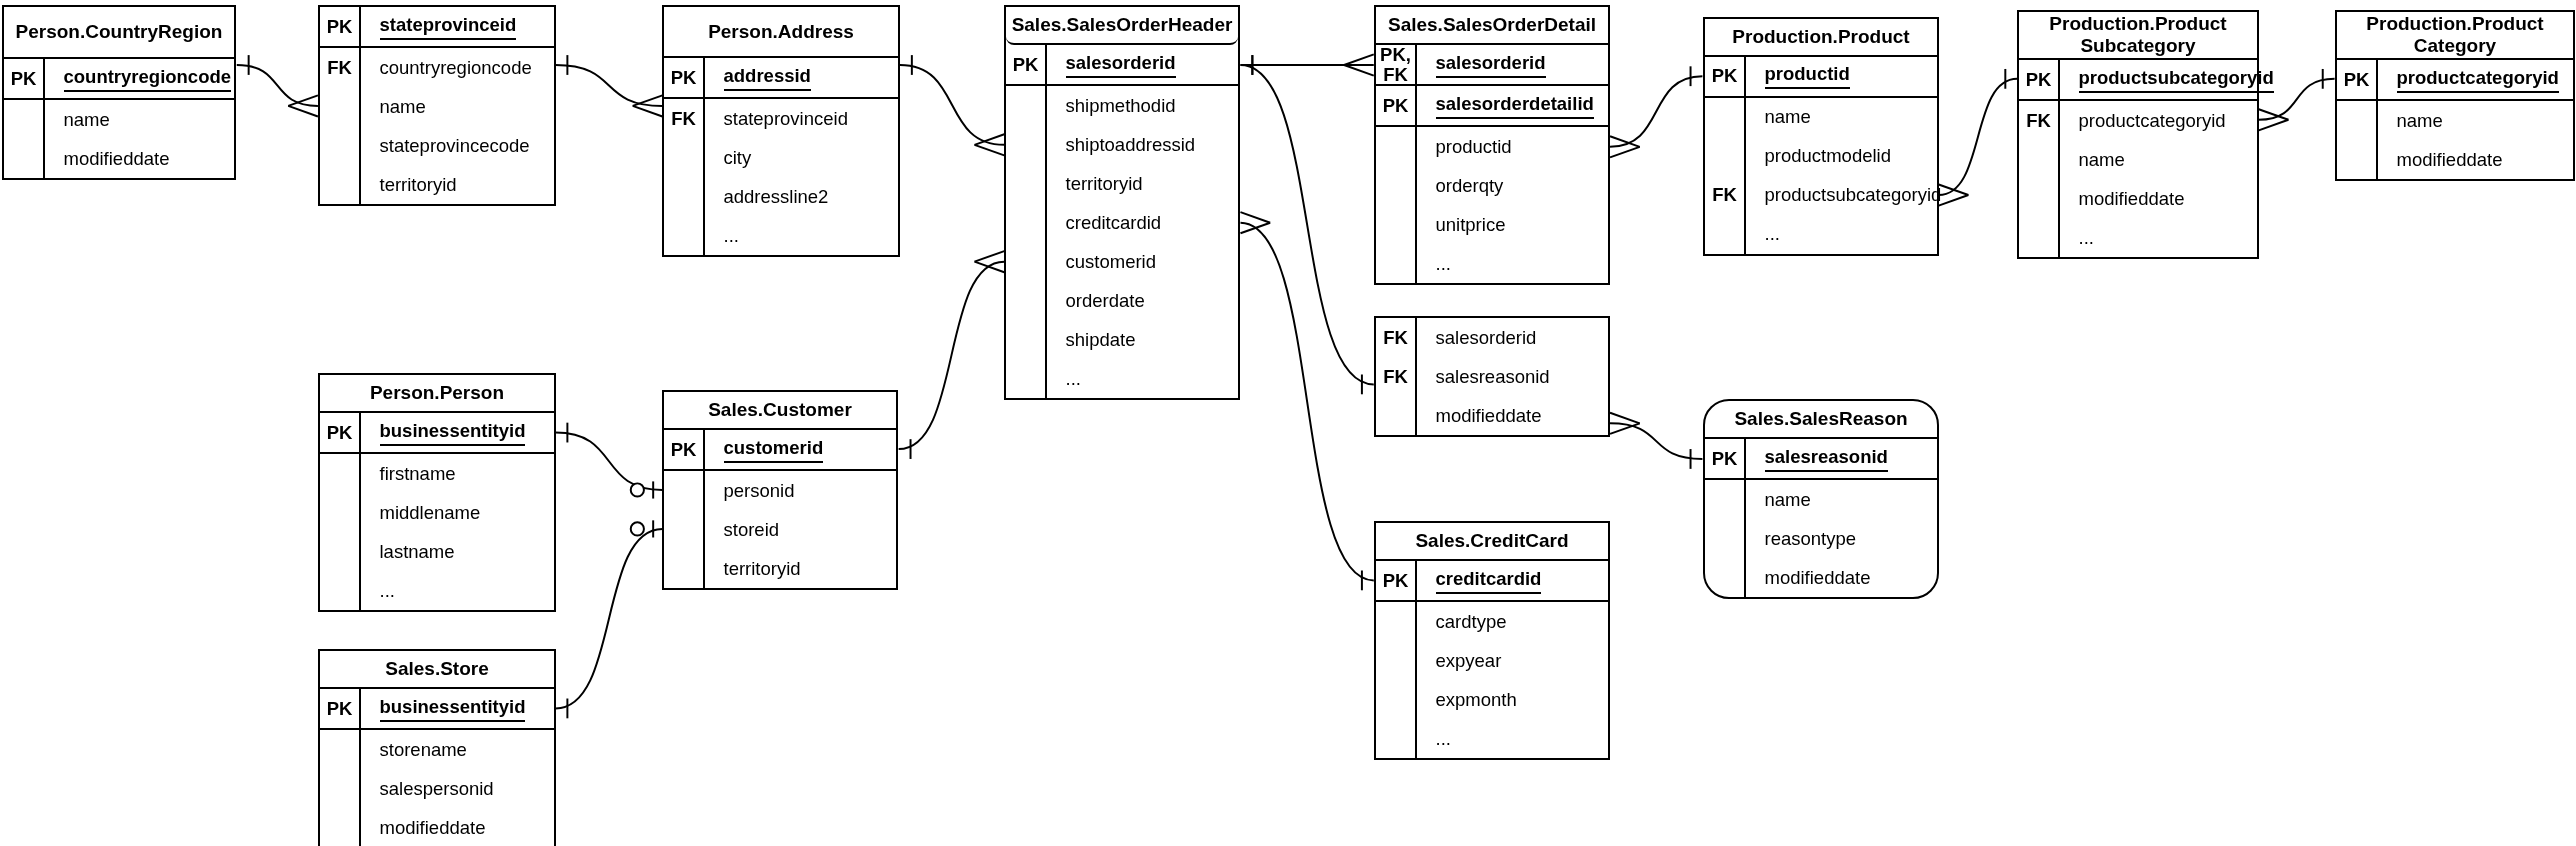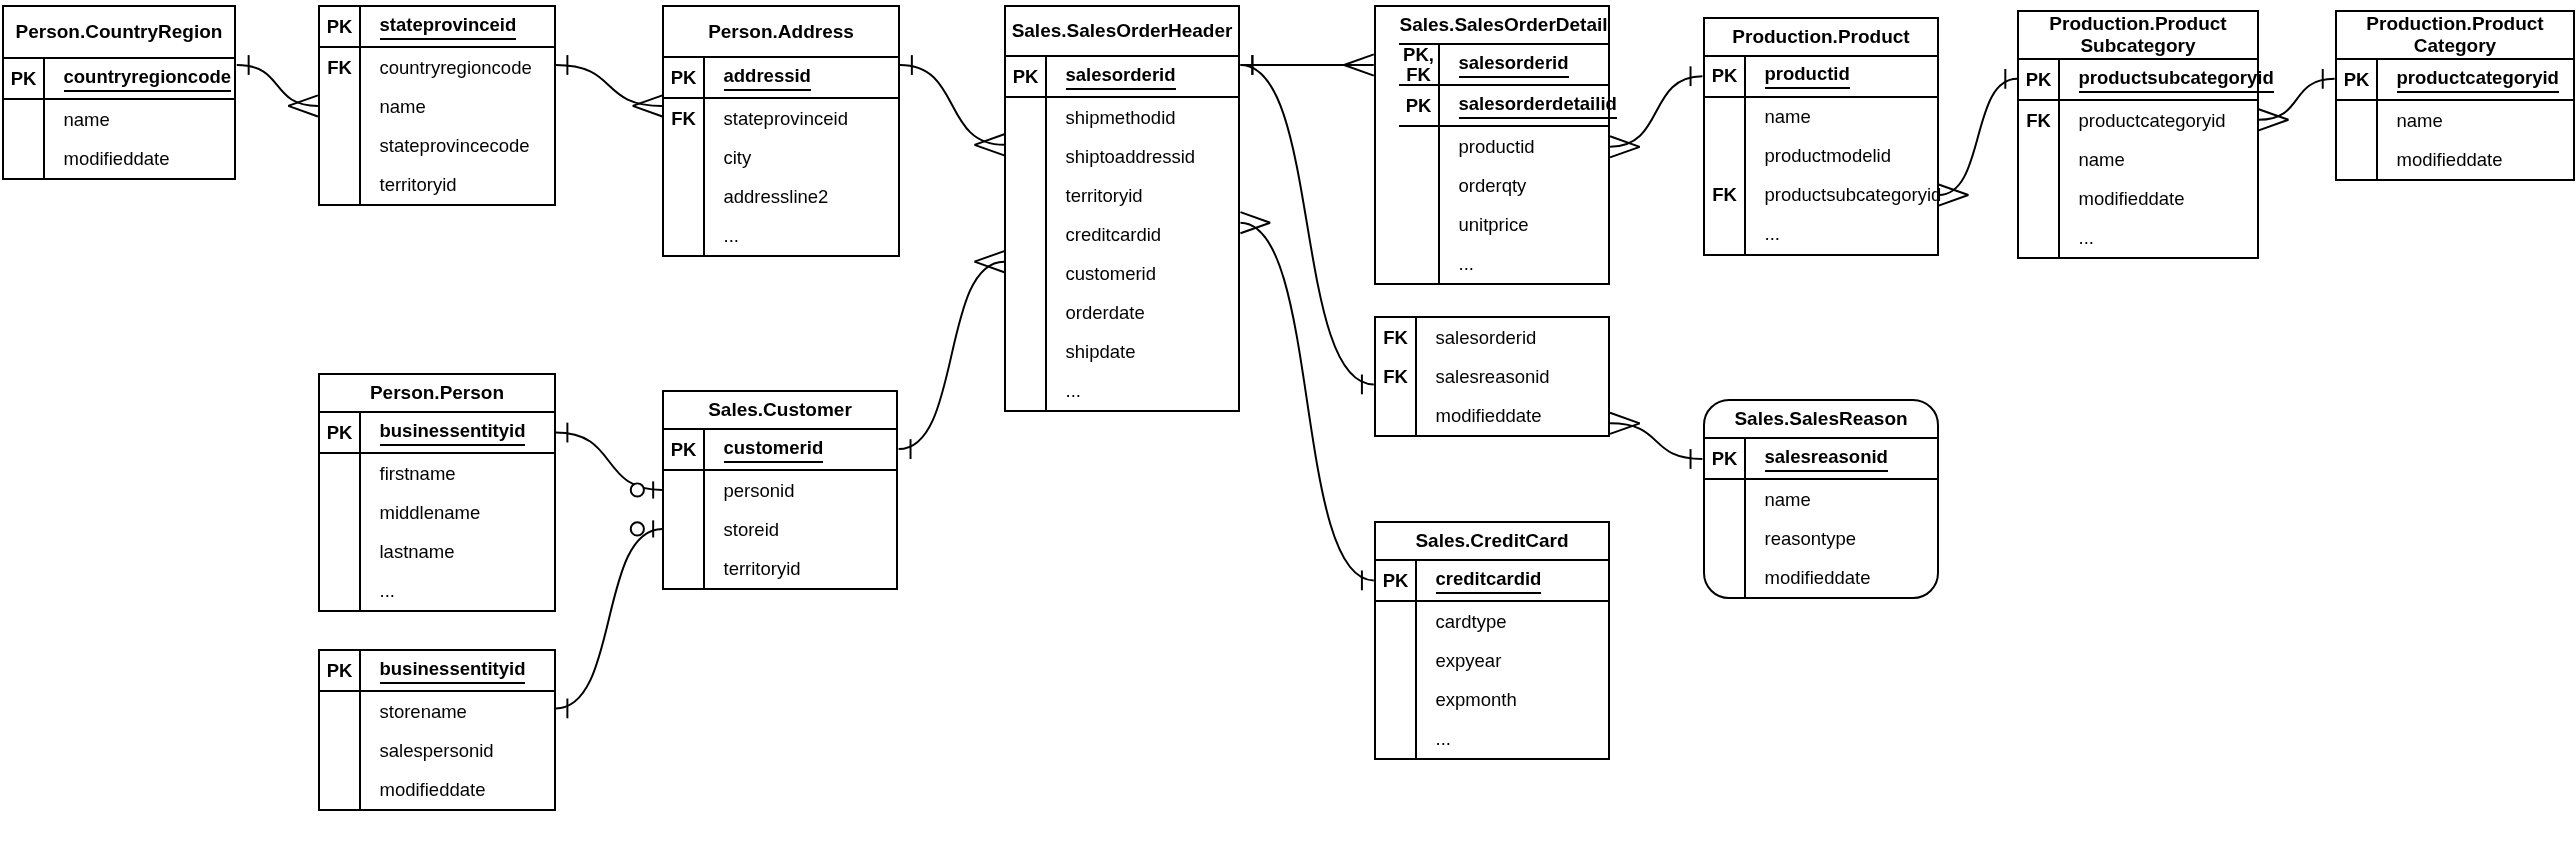--- a/index.html
+++ b/index.html
@@ -210,21 +210,21 @@
             <div class="namecell">
               <span>addressline2</span>
             </div>
             <div class="namecell">
               <span>...</span>
             </div>
           </div>
         </div>
       </div>
       <div class="entity" style="left: 1004px; top: 5.3px; width: 236px;">
-        <div class="title" style="height: 50px;">Sales.SalesOrderHeader</div>
+        <div class="title" style="height: 38px; border-radius: 8px;">Sales.SalesOrderHeader</div>
         <div class="section">
           <div class="keycol">
             <div class="keycell">PK</div>
           </div>
           <div class="namecol">
             <div class="namecell">
               <span class="pkname">salesorderid</span>
             </div>
           </div>
         </div>
@@ -260,21 +260,21 @@
             </div>
             <div class="namecell">
               <span>shipdate</span>
             </div>
             <div class="namecell">
               <span>...</span>
             </div>
           </div>
         </div>
       </div>
-      <div class="entity" style="left: 1374px; top: 5.3px; width: 236px; padding-left: 23px;">
+      <div class="entity" style="left: 1374px; top: 5.3px; width: 236px;">
         <div class="title" style="height: 38px;">Sales.SalesOrderDetail</div>
         <div class="section">
           <div class="keycol">
             <div class="keycell">PK,
 FK</div>
           </div>
           <div class="namecol">
             <div class="namecell">
               <span class="pkname">salesorderid</span>
             </div>
@@ -472,20 +472,21 @@
             <div class="namecell">
               <span>storeid</span>
             </div>
             <div class="namecell">
               <span>territoryid</span>
             </div>
           </div>
         </div>
       </div>
       <div class="entity" style="left: 318px; top: 649px; width: 238px;">
+        <div class="title" style="height: 38px;">Sales.Store</div>
         <div class="section">
           <div class="keycol">
             <div class="keycell">PK</div>
           </div>
           <div class="namecol">
             <div class="namecell">
               <span class="pkname">businessentityid</span>
             </div>
           </div>
         </div>

